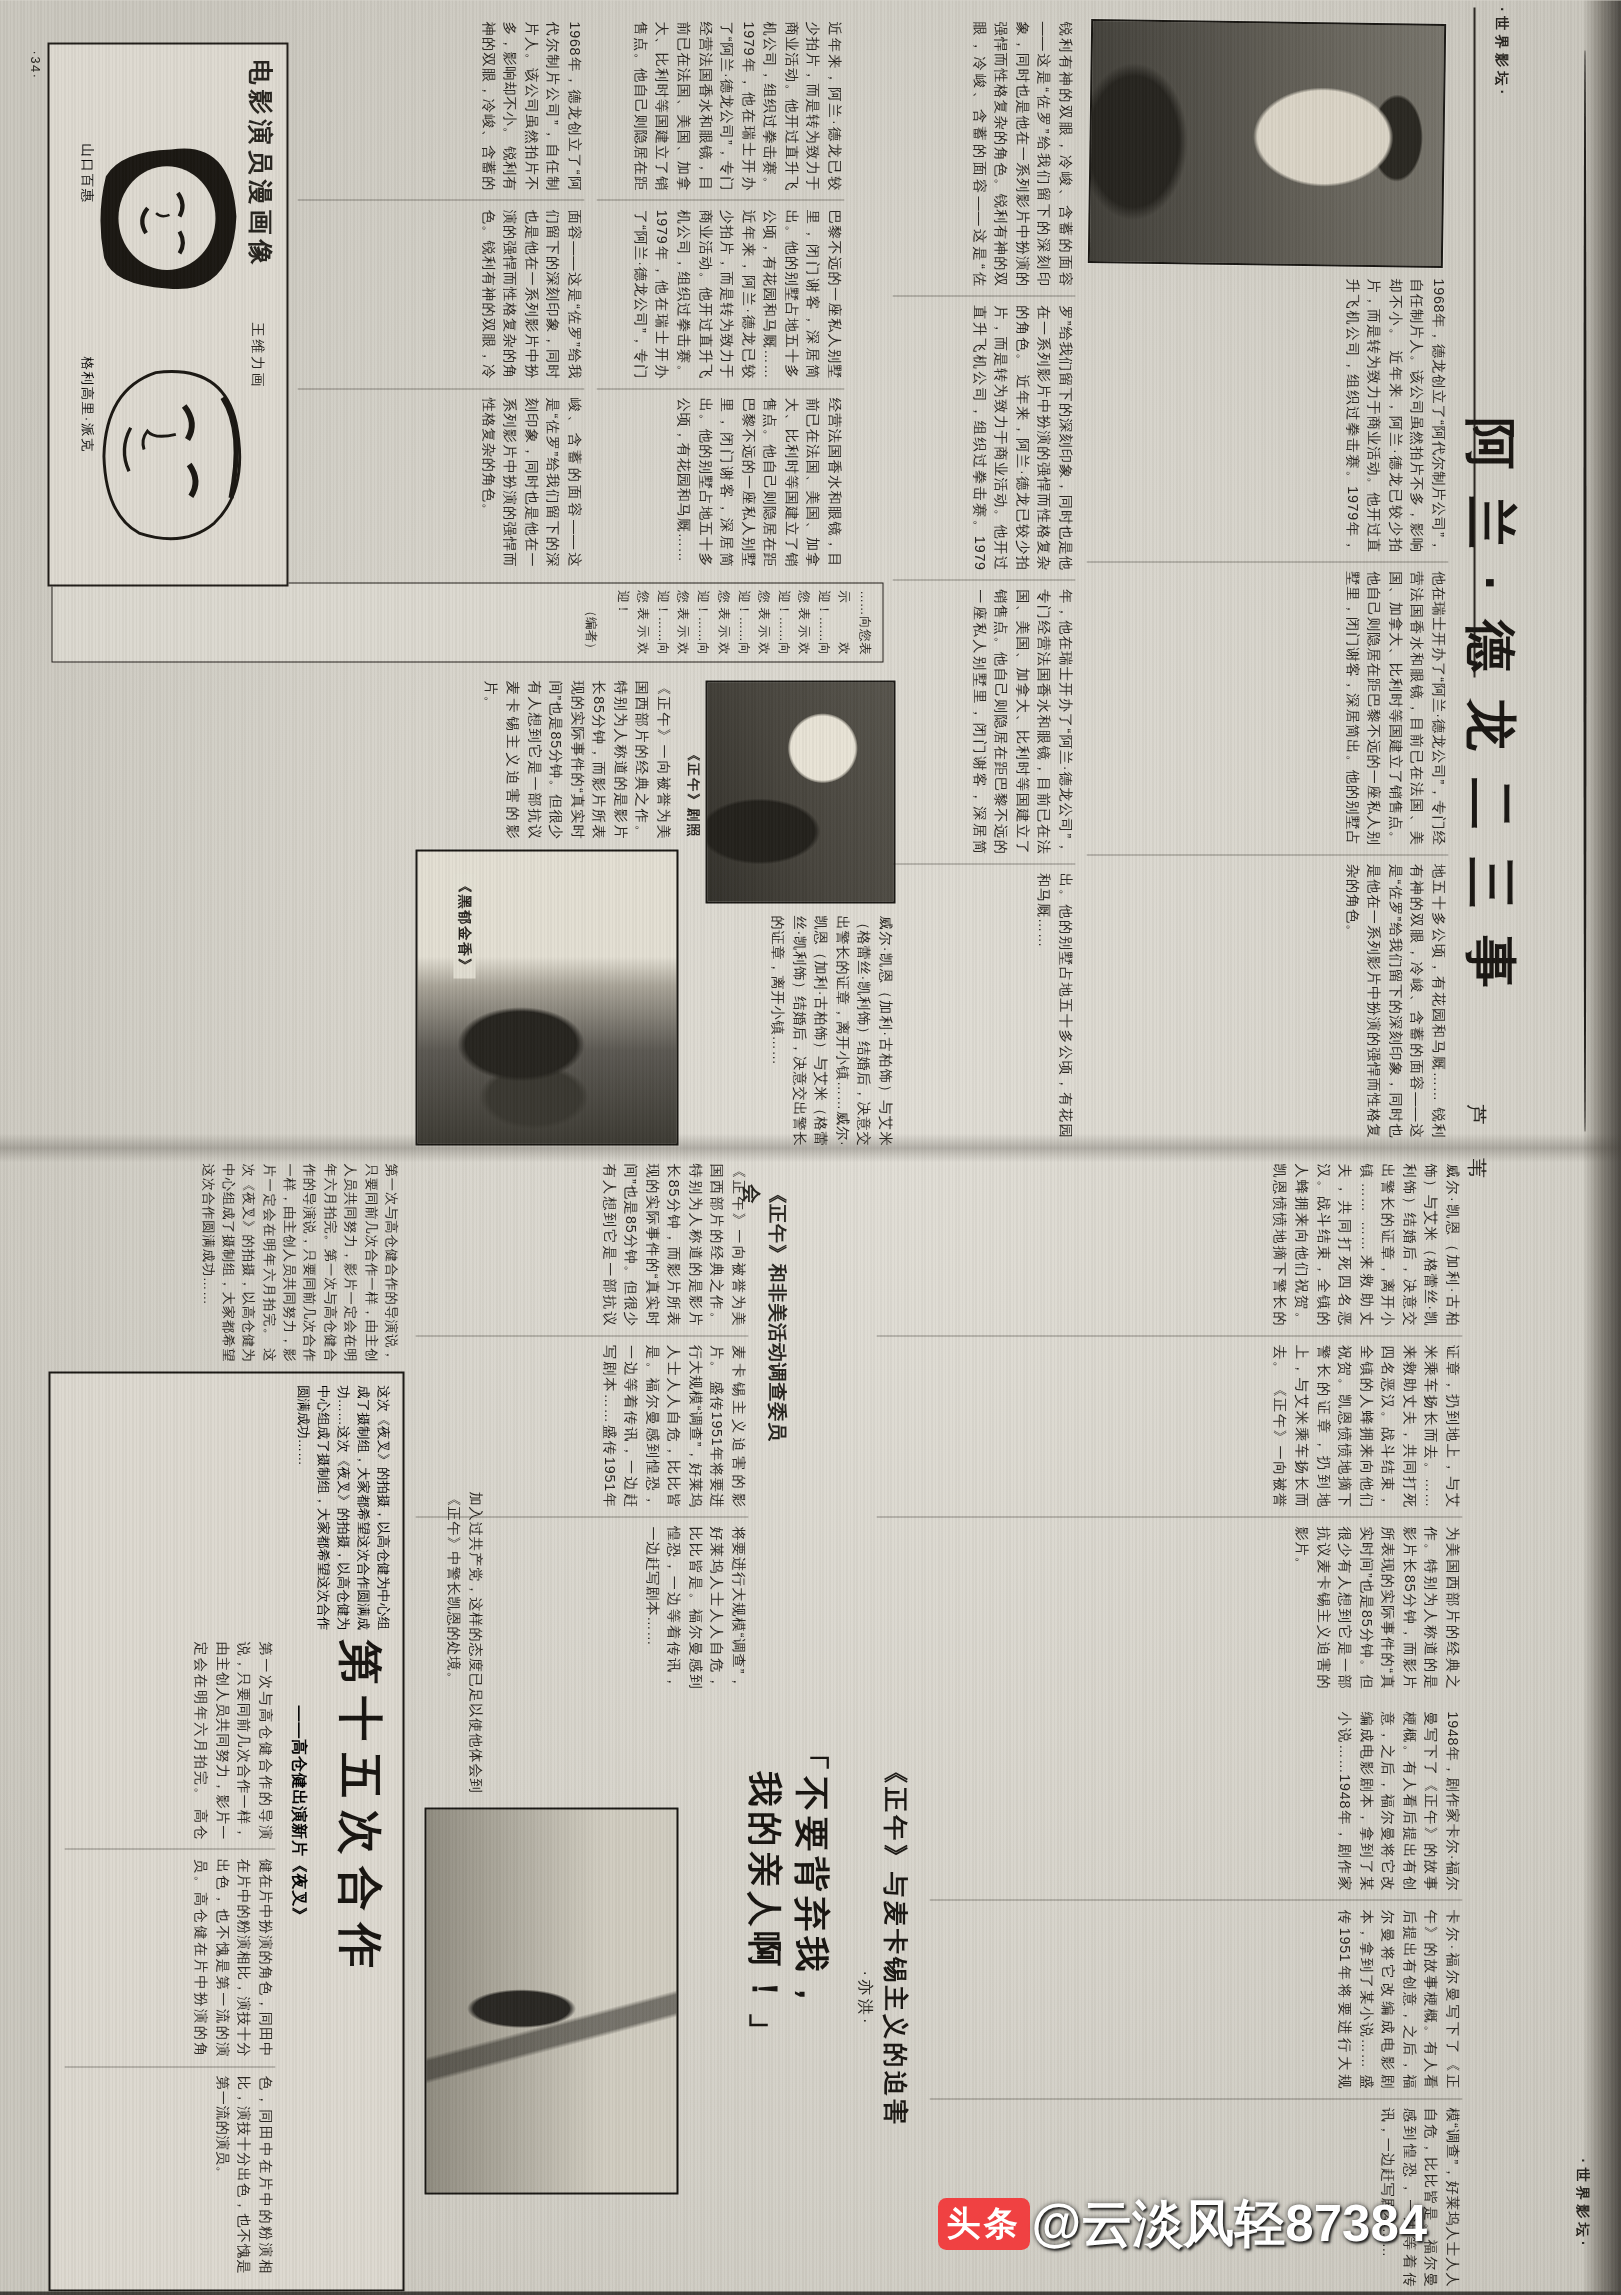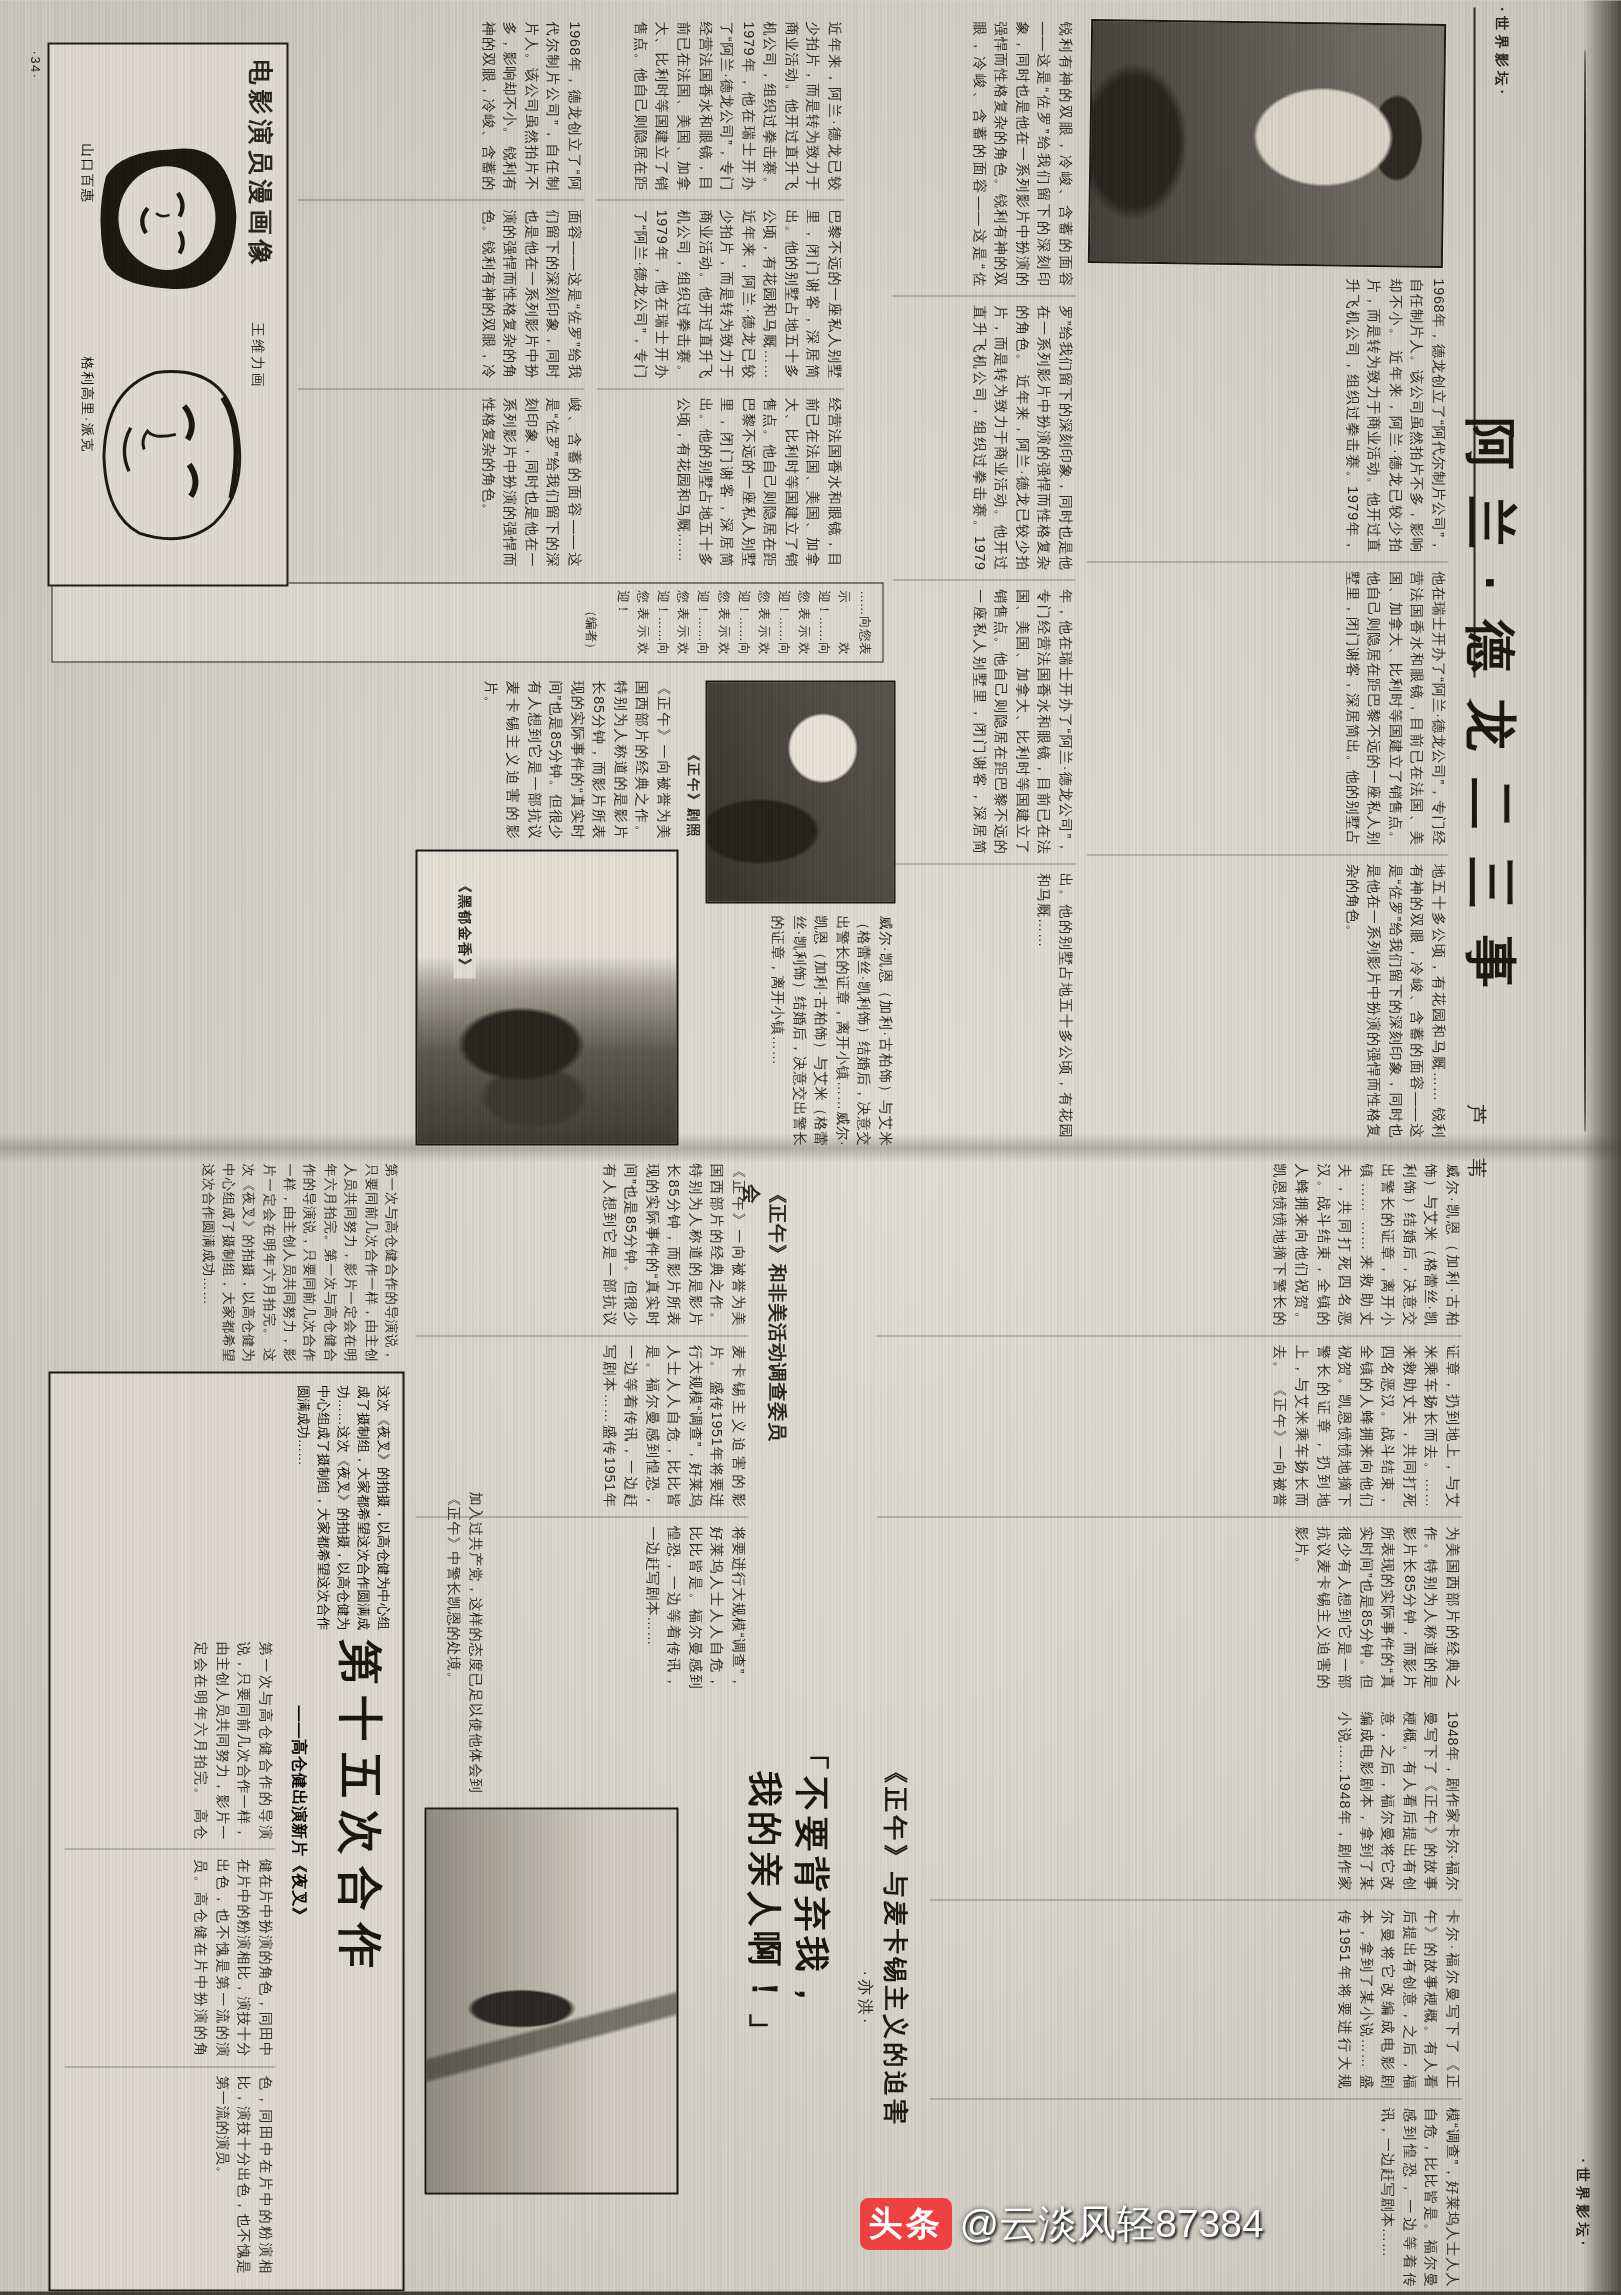--- a/index.html
+++ b/index.html
@@ -91,24 +91,24 @@
     border:2.5px solid #15130f;background:#dcd8cf;}
   #yasha-title{position:absolute;left:266px;top:13.4px;font-size:45px;font-weight:bold;
     letter-spacing:11.7px;white-space:nowrap;color:#14110d;}
   #yasha-subtitle{position:absolute;left:332px;top:94px;font-size:16px;letter-spacing:0.8px;font-weight:bold;}
   #yasha-text-l{position:absolute;left:11.7px;top:10px;width:245px;height:328px;font-size:13.4px;
     line-height:1.5;text-align:justify;word-break:break-all;overflow:hidden;}
   #yasha-text-b{position:absolute;left:268px;top:127px;width:633px;height:211px;}
   #yasha-text-b.txt{left:268px;top:127px;}
   #noon-text-k{left:1163px;top:1221px;width:199px;height:347px;font-size:13.4px;}
   
-  #watermark{position:absolute;left:860px;top:2197px;height:54px;display:flex;align-items:center;gap:8px;}
+  #watermark{position:absolute;left:938px;top:2197px;height:54px;display:flex;align-items:center;gap:2px;}
   #watermark-logo{background:#f04142;color:#fff;font-weight:bold;font-size:34px;letter-spacing:3.4px;
     padding:3.4px 8.4px;border-radius:8.4px;}
-  #watermark-text{color:#fff;font-size:39px;font-weight:normal;
+  #watermark-text{color:#fff;font-size:51px;font-weight:bold;
     text-shadow:0 0 5px rgba(0,0,0,.65),1.7px 1.7px 2.5px rgba(0,0,0,.8);}
 </style>
 </head>
 <body>
 
 <div id="canvas">
 
   <div id="spread">
     <div class="edge-top"></div>
     <div class="edge-line"></div>

